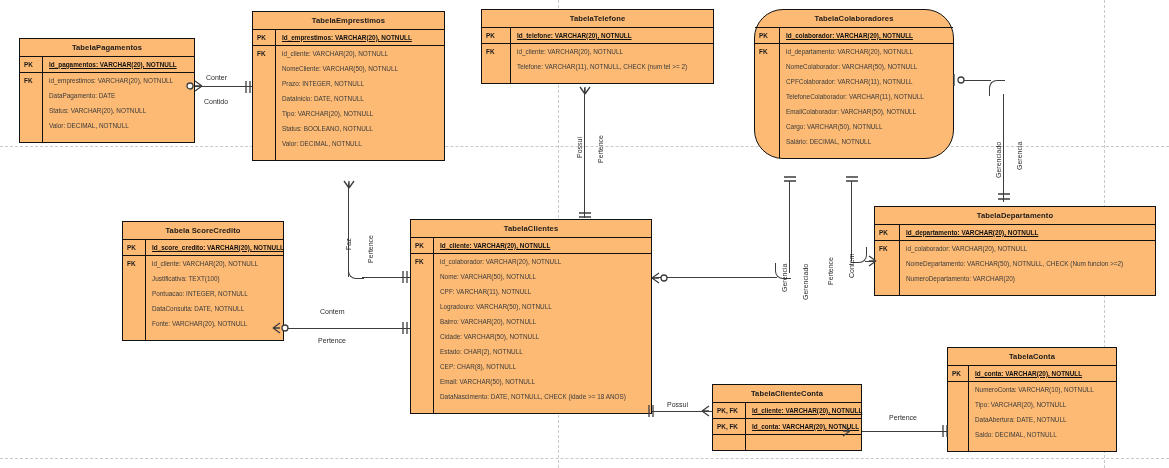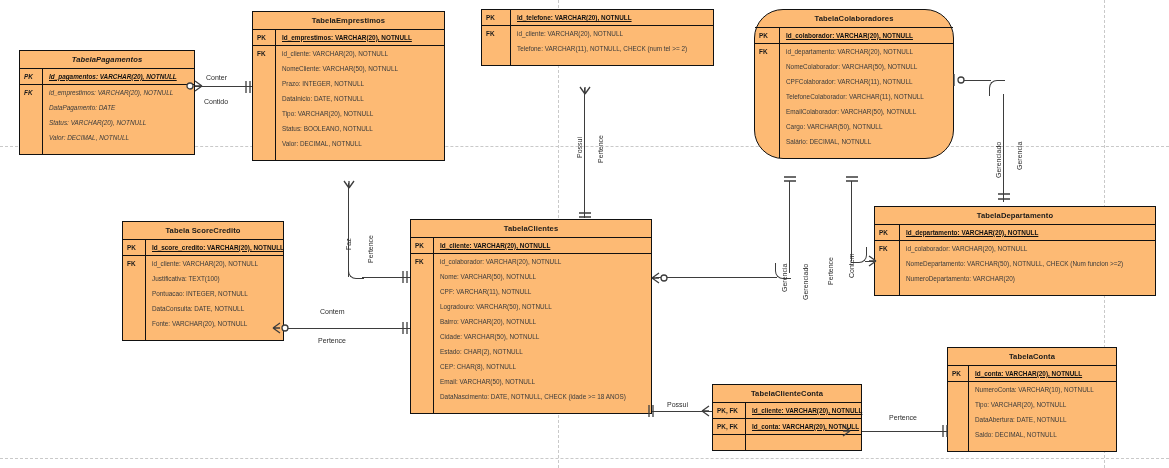--- a/index.html
+++ b/index.html
@@ -287,21 +287,21 @@
 
   <div class="rel-label vert" style="left:827px;top:285px;">Pertence</div>
   <div class="rel-label vert" style="left:848px;top:278px;">Contem</div>
 
   <div class="rel-label vert" style="left:995px;top:178px;">Gerenciado</div>
   <div class="rel-label vert" style="left:1016px;top:170px;">Gerencia</div>
 
   <div class="rel-label" style="left:667px;top:401px;">Possui</div>
   <div class="rel-label" style="left:889px;top:414px;">Pertence</div>
 
-  <div class="entity" style="left:19px;top:50px;width:176px;font-style:italic;">
+  <div class="entity" style="left:19px;top:38px;width:176px;">
     <div class="ent-title">TabelaPagamentos</div>
     <div class="ent-section">
       <div class="row">
         <div class="key" style="width:22px;">PK</div>
         <div class="attrs">
           <div class="attr pk">Id_pagamentos: VARCHAR(20), NOTNULL</div>
         </div>
       </div>
     </div>
     <div class="ent-section">
@@ -339,20 +339,21 @@
           <div class="attr">Tipo: VARCHAR(20), NOTNULL</div>
           <div class="attr">Status: BOOLEANO, NOTNULL</div>
           <div class="attr">Valor: DECIMAL, NOTNULL</div>
           <div class="spacer-row"></div>
         </div>
       </div>
     </div>
   </div>
 
   <div class="entity" style="left:481px;top:9px;width:233px;">
+    <div class="ent-title">TabelaTelefone</div>
     <div class="ent-section">
       <div class="row">
         <div class="key" style="width:28px;">PK</div>
         <div class="attrs">
           <div class="attr pk">Id_telefone: VARCHAR(20), NOTNULL</div>
         </div>
       </div>
     </div>
     <div class="ent-section">
       <div class="row">

